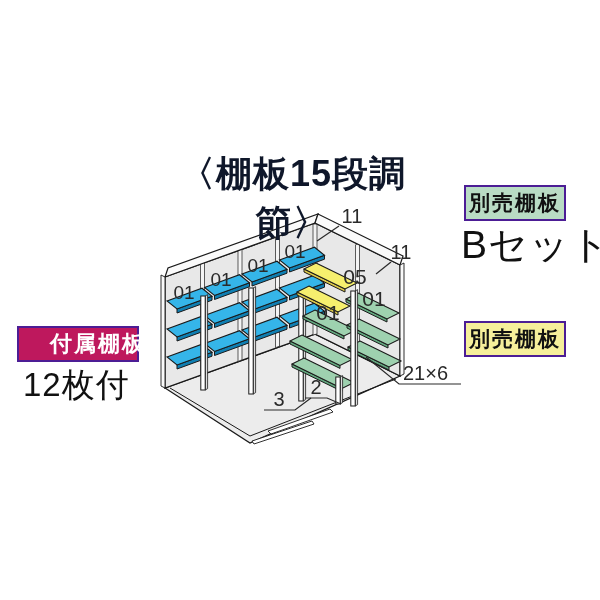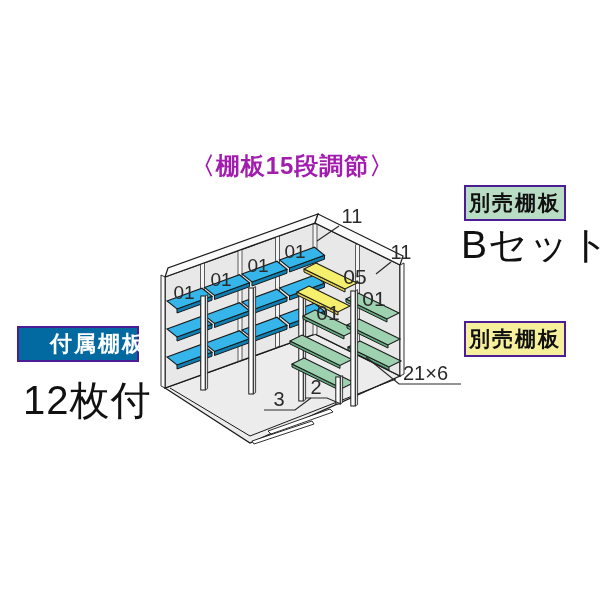--- a/index.html
+++ b/index.html
@@ -2,31 +2,31 @@
 <html><head>
 <meta charset="utf-8">
 <style>
   * { box-sizing: border-box; margin: 0; padding: 0; }
   html, body { width: 600px; height: 600px; background: #ffffff; overflow: hidden;
                font-family: "Liberation Sans", "DejaVu Sans", sans-serif; }
   #stage { position: relative; width: 600px; height: 600px; background: #fff; }
   #diagram-svg { position: absolute; left: 0; top: 0; }
   .abs { position: absolute; }
   .title { left: 160px; top: 150px; width: 265px; text-align: center;
-           font-size: 24px; font-weight: 600; color: #a21caf; letter-spacing: 1px; }
+           font-size: 36px; font-weight: 600; color: #0f172a; letter-spacing: 1px; }
   .tag { display: flex; align-items: center; justify-content: center;
          border: 2px solid #4c1d95; font-size: 21px; font-weight: 700;
          color: #111; letter-spacing: 2px; white-space: nowrap; }
   .tag-b { left: 464px; top: 185px; width: 102px; height: 36px; }
   .tag-c { left: 464px; top: 321px; width: 102px; height: 36px; }
   .tag-included { left: 17px; top: 326px; width: 122px; height: 36px; color: #fff; font-size: 22px; }
   .caption { color: #111; font-weight: 500; white-space: nowrap; }
   .caption-b { left: 461px; top: 218px; font-size: 39px; letter-spacing: 1px; }
   .caption-c { left: 456px; top: 356px; font-size: 32px; letter-spacing: 1px; }
-  .caption-included { left: 23px; top: 373px; font-size: 40px; letter-spacing: 1px; }
+  .caption-included { left: 23px; top: 363px; font-size: 33px; letter-spacing: 1px; }
   text { font-family: "Liberation Sans", "DejaVu Sans", sans-serif; }
 </style>
 </head>
 <body>
 
 <div id="stage">
 
   <svg id="diagram-svg" width="600" height="600" viewBox="0 0 600 600">
 
     <g>
@@ -132,15 +132,15 @@
     </g>
   </svg>
 
   <div class="abs title">〈棚板15段調節〉</div>
 
   <div class="abs tag tag-b" style="background: rgb(185, 220, 196);">別売棚板</div>
   <div class="abs caption caption-b">Bセット</div>
 
   <div class="abs tag tag-c" style="background: rgb(246, 239, 155);">別売棚板</div>
 
-  <div class="abs tag tag-included" style="background: #0369a1; padding-left: 40px;">付属棚板</div>
+  <div class="abs tag tag-included" style="background: #be185d; padding-left: 40px;">付属棚板</div>
   <div class="abs caption caption-included">12枚付</div>
 </div>
 
 </body></html>

